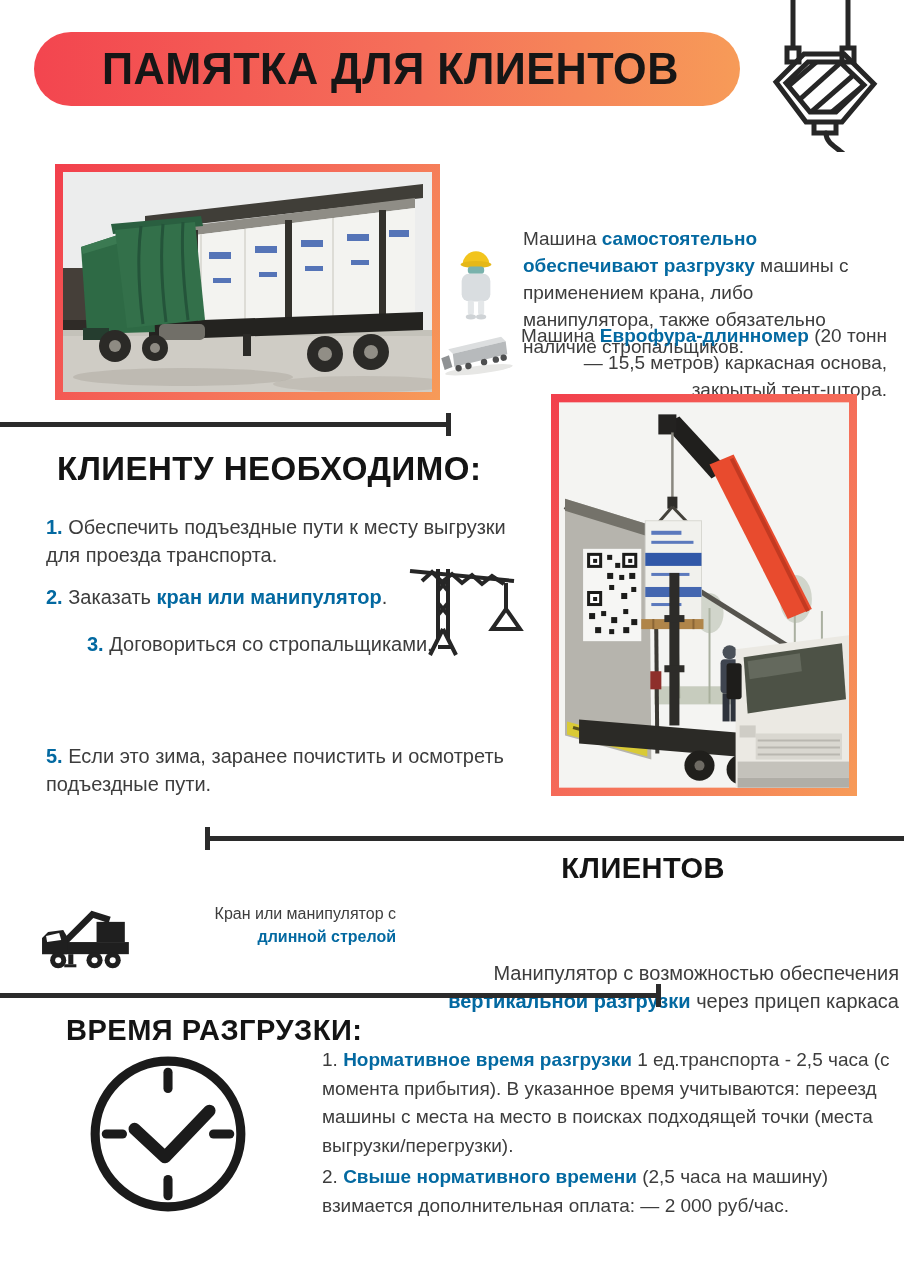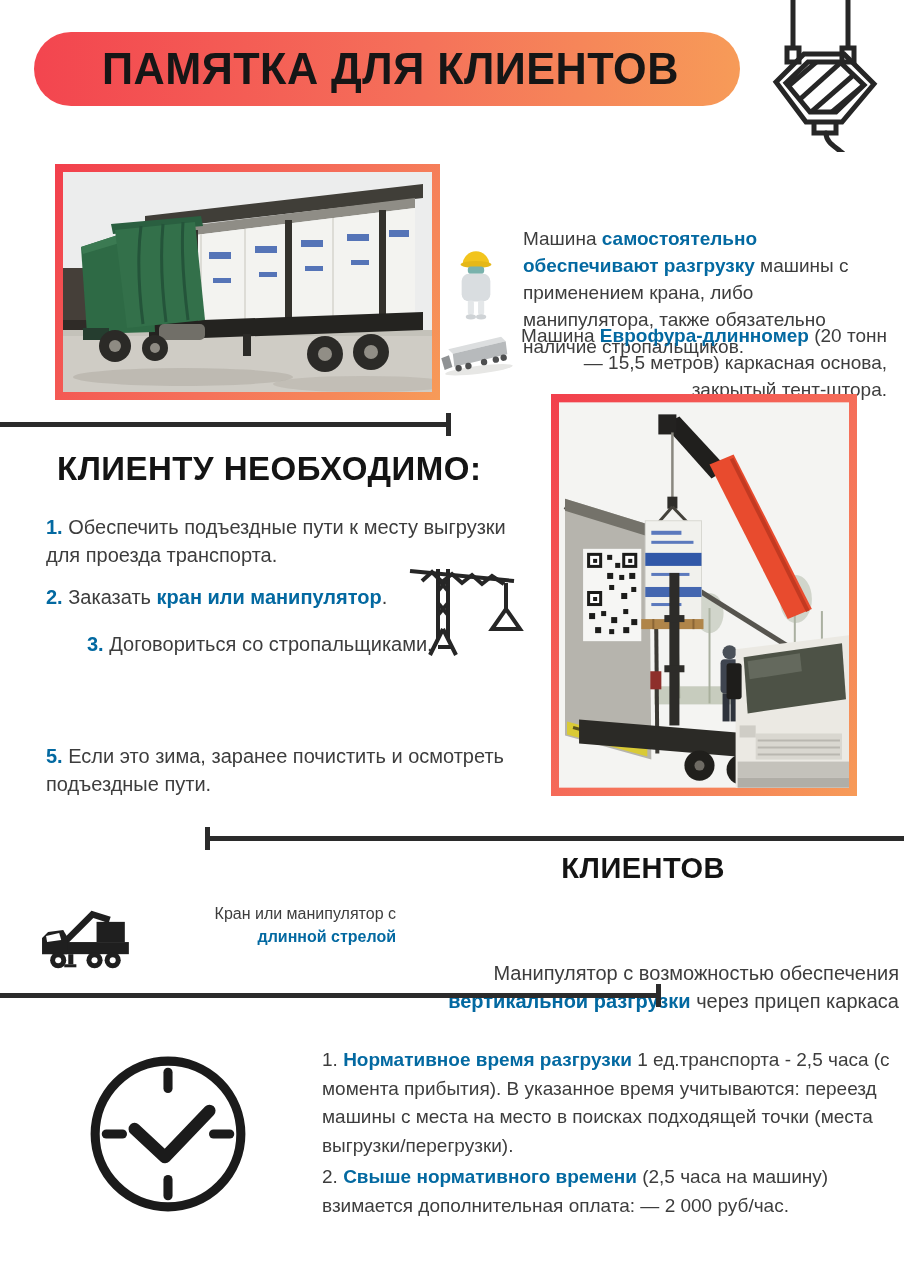--- a/index.html
+++ b/index.html
@@ -311,20 +311,21 @@
 
   <p class="abs body-text center" style="left:148px;top:903px;width:248px;margin:0;font-size:16px;"><span>Кран или манипулятор с </span><span class="b">длинной стрелой</span><span></span></p>
 
   <p class="abs body-text center" style="left:415px;top:947px;width:472px;margin:12px;font-size:20px;"><span>Манипулятор с возможностью обеспечения </span><span class="b">вертикальной разгрузки</span><span> через прицеп каркаса</span></p>
 
   <div class="abs divider" style="left:0;top:984px;width:662px;height:23px;">
     <div class="line" style="left:0;width:658px;"></div>
     <div class="tick" style="left:656px;"></div>
   </div>
 
+  <h2 class="abs h2s" style="left:66px;top:1014px;">ВРЕМЯ РАЗГРУЗКИ:</h2>
 
   <svg class="abs" style="left:82px;top:1048px;" width="172" height="172" viewBox="0 0 170 170">
     <circle cx="85" cy="85" r="72" fill="none" stroke="#1b1b1b" stroke-width="9"></circle>
     <g stroke="#1b1b1b" stroke-width="9" stroke-linecap="round">
       <line x1="85" y1="24" x2="85" y2="40"></line>
       <line x1="130" y1="85" x2="146" y2="85"></line>
       <line x1="85" y1="130" x2="85" y2="146"></line>
       <line x1="24" y1="85" x2="40" y2="85"></line>
     </g>
     <polyline points="52,80 82,108 126,62" fill="none" stroke="#1b1b1b" stroke-width="12" stroke-linecap="round" stroke-linejoin="round"></polyline>

